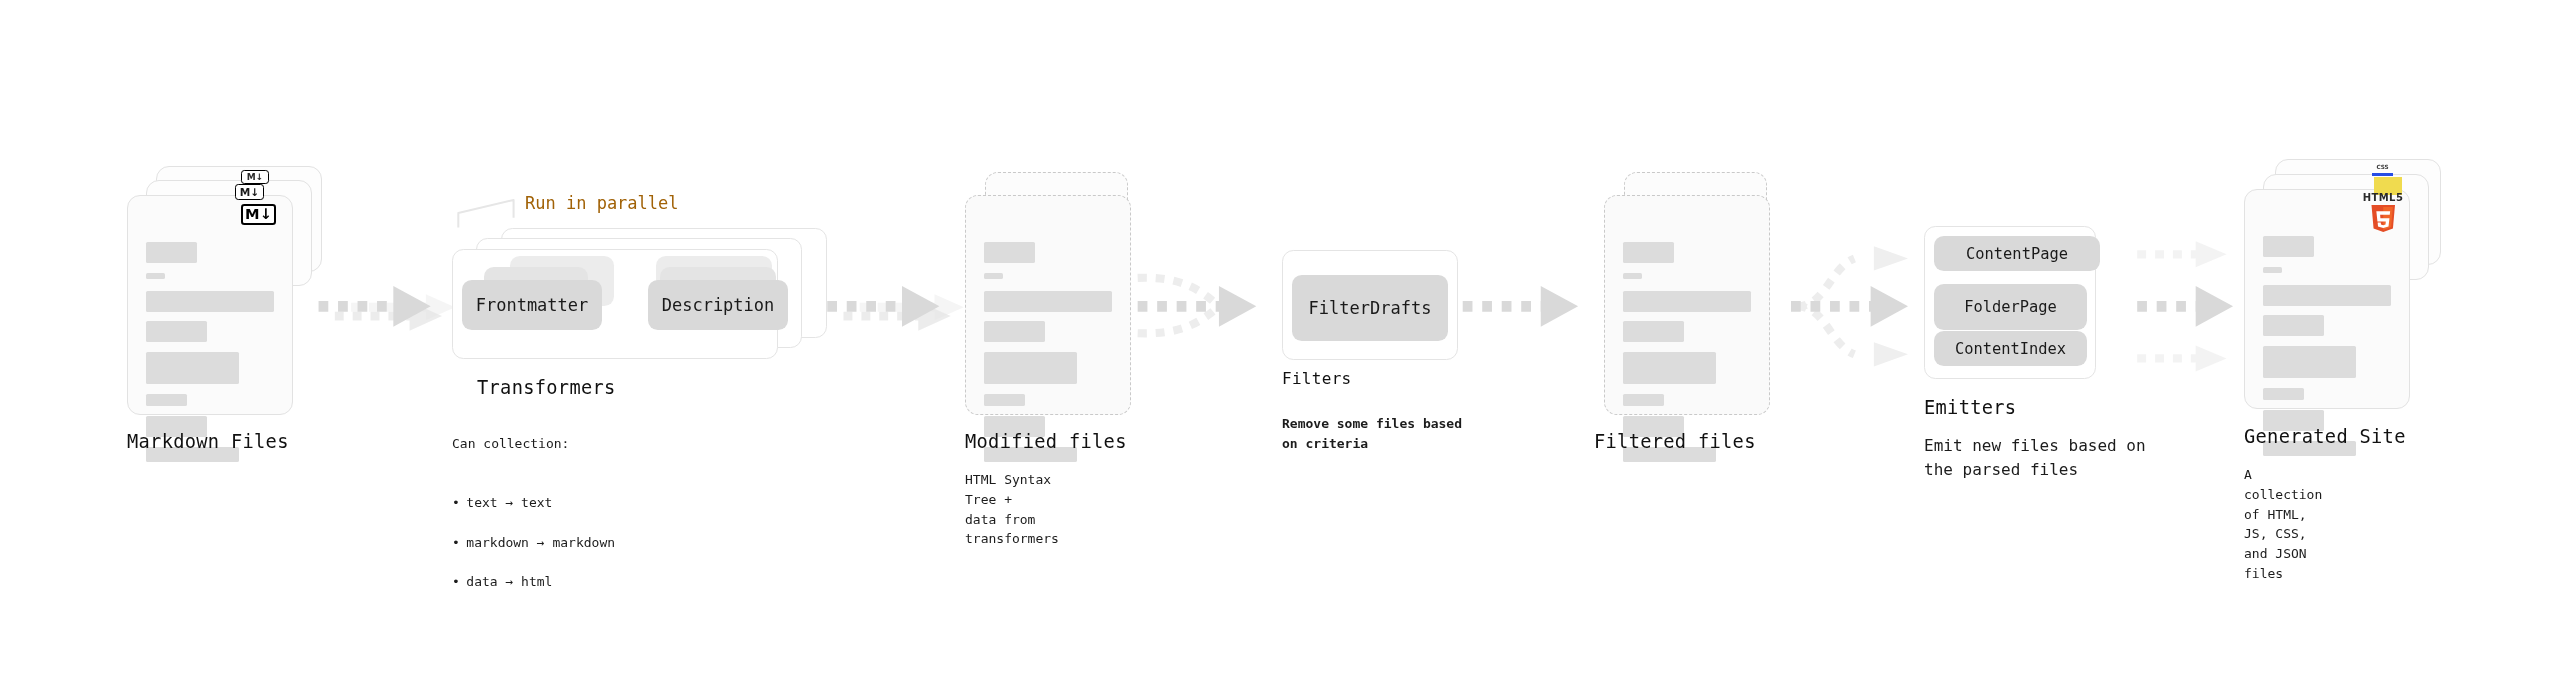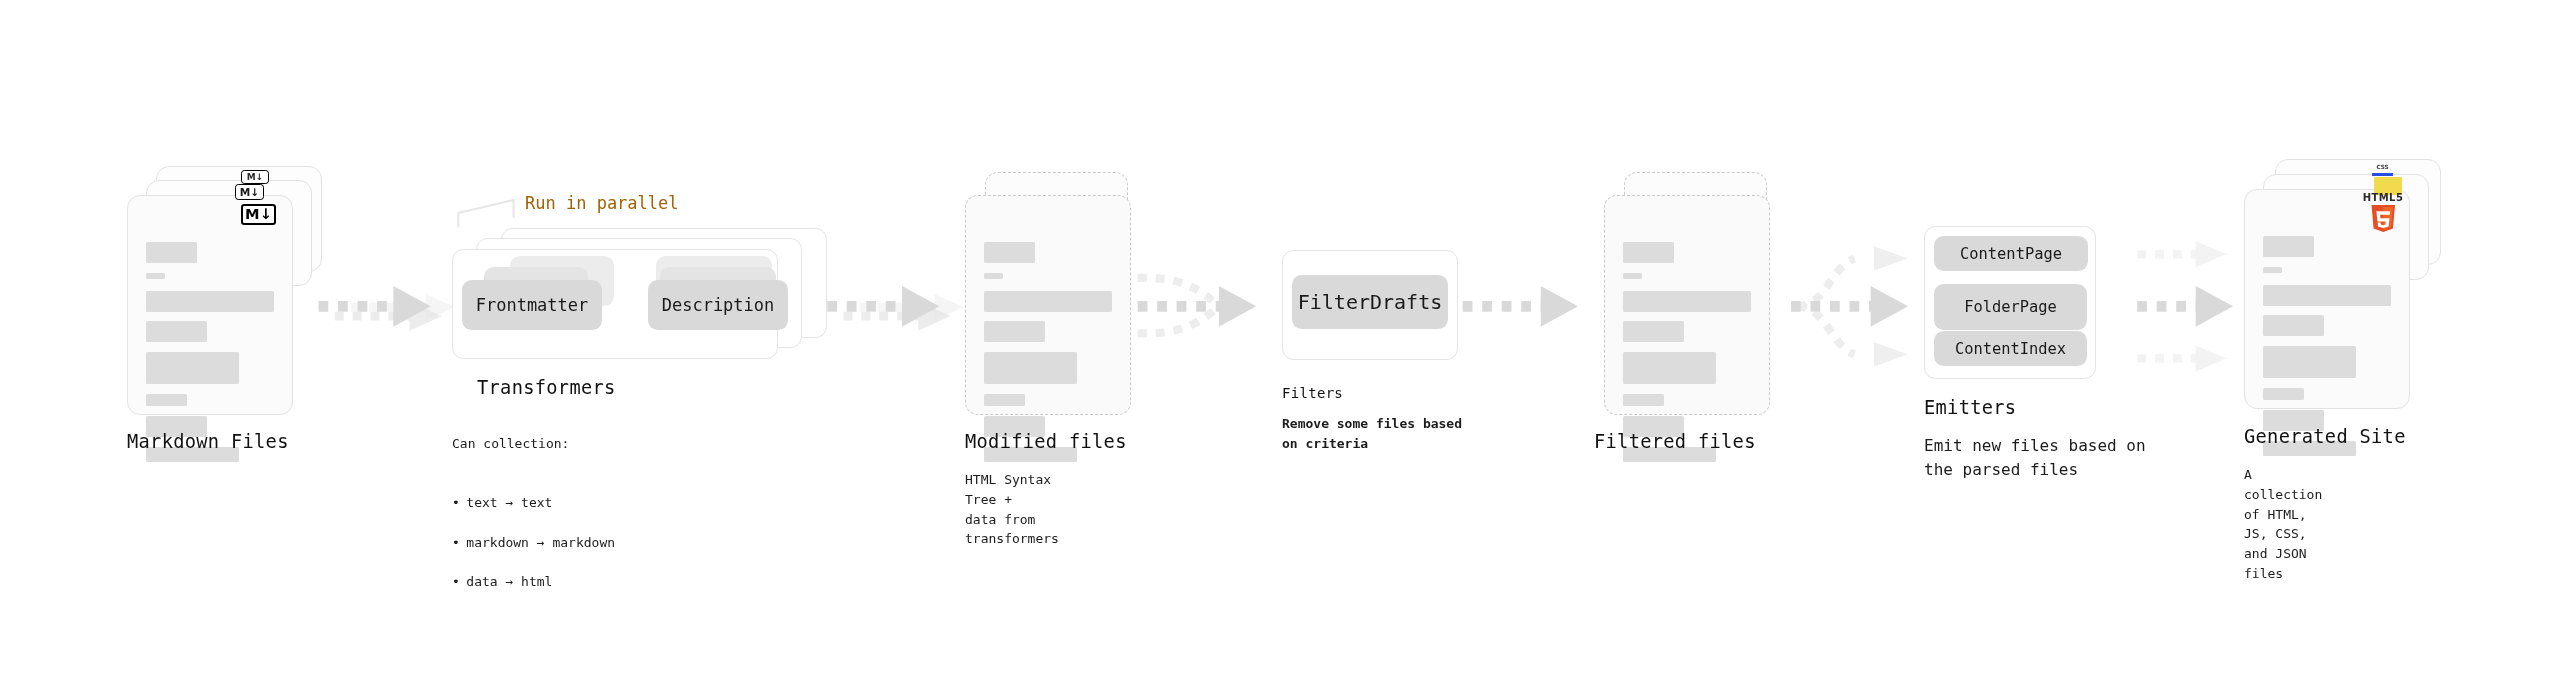--- a/index.html
+++ b/index.html
@@ -258,22 +258,22 @@
         <div class="ln" style="width:73%;   height:15.4px;"></div>
       </div>
     </div>
     <div class="caption" style="left:965px; top:431px; font-size:18.7px;">Modified files</div>
     <div class="sub" style="left:965px; top:470px; font-size:13px;">HTML Syntax Tree +
 data from transformers</div>
   </div>
 
   <div>
     <div class="group-box solidbg" style="left:1282px; top:250px; width:176px; height:110px;"></div>
-    <div class="chip" style="left:1292px; top:275px; width:156px; height:54px; font-size:20px;">FilterDrafts</div>
-    <div class="caption" style="left:1282px; top:385px; font-size:14px;">Filters</div>
+    <div class="chip" style="left:1292px; top:275px; width:156px; height:66px; font-size:17px;">FilterDrafts</div>
+    <div class="caption" style="left:1282px; top:369px; font-size:16px;">Filters</div>
     <div class="sub" style="left:1282px; top:414px; font-size:13px;font-weight:bold;">Remove some files based
 on criteria</div>
   </div>
 
   <div class="doc-stack">
     <div class="doc dashed" style="left:1624px; top:172px; width:143px; height:73px; background:#fcfcfc;"></div>
     <div class="doc dashed" style="left:1604px; top:195px; width:166px; height:220px;">
       <div class="doc-lines">
         <div class="ln" style="width:51px;  height:21px;"></div>
         <div class="ln" style="width:18.7px;  height:6.5px; margin-bottom:11.4px;"></div>
@@ -283,21 +283,21 @@
         <div class="ln" style="width:32%;   height:12.2px;"></div>
         <div class="ln" style="width:48%;   height:21px;"></div>
         <div class="ln" style="width:73%;   height:15.4px;"></div>
       </div>
     </div>
     <div class="caption" style="left:1594px; top:431px; font-size:18.7px;">Filtered files</div>
   </div>
 
   <div>
     <div class="group-box solidbg" style="left:1924px; top:226px; width:172px; height:153px;"></div>
-    <div class="chip" style="left:1934px; top:236px; width:154px; height:35px; font-size:15.4px;">ContentPage</div>
+    <div class="chip" style="left:1934px; top:236px; width:166px; height:35px; font-size:15.4px;">ContentPage</div>
     <div class="chip" style="left:1934px; top:284px; width:153px; height:46px; font-size:15.4px;">FolderPage</div>
     <div class="chip" style="left:1934px; top:331px; width:153px; height:35px; font-size:15.4px;">ContentIndex</div>
     <div class="caption" style="left:1924px; top:397px; font-size:18.7px;">Emitters</div>
     <div class="sub" style="left:1924px; top:434px; font-size:16px;">Emit new files based on
 the parsed files</div>
   </div>
 
   <div class="doc-stack">
     <div class="doc ghost1" style="left:2275px; top:159px; width:166px; height:106px;"></div>
     <div class="doc ghost2" style="left:2263px; top:174px; width:166px; height:106px;"></div>

